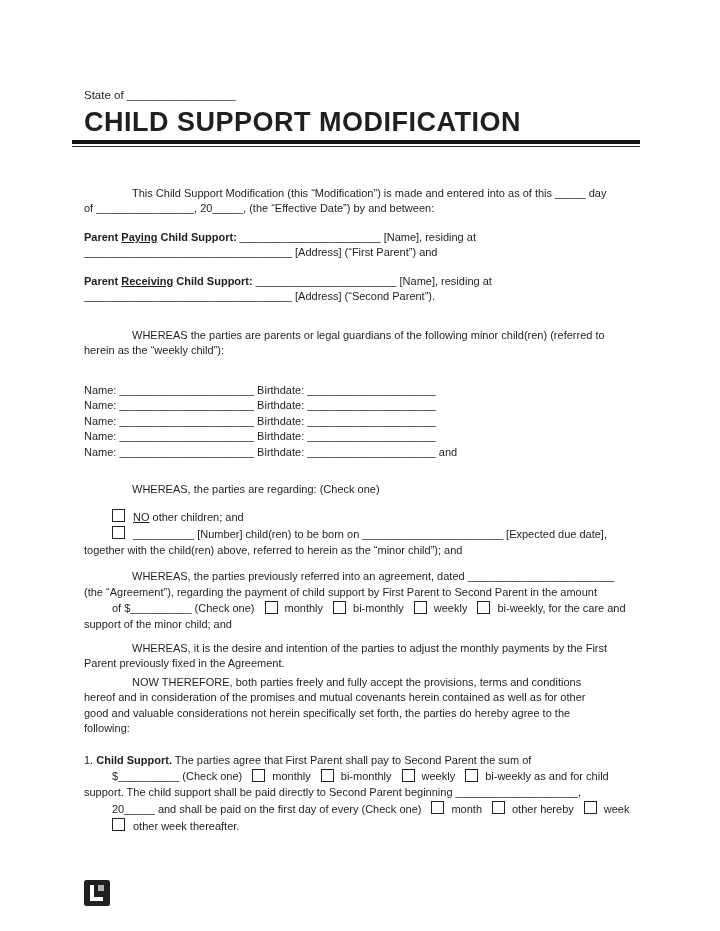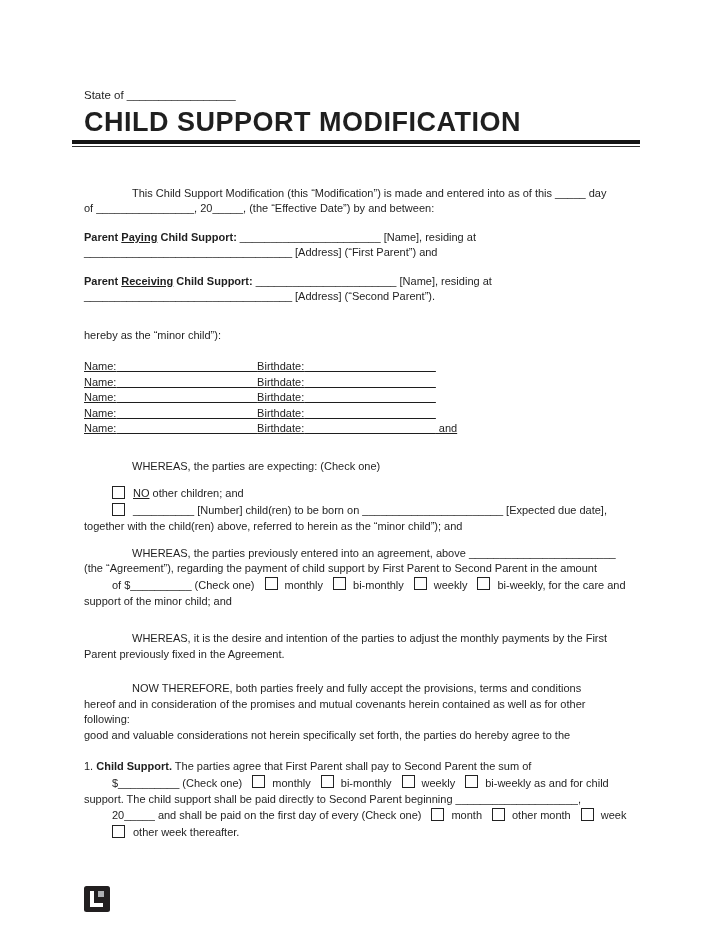--- a/index.html
+++ b/index.html
@@ -11,26 +11,26 @@
   .b{font-weight:bold;}
   .u{text-decoration:underline;}
   .state{font-size:11.5px;line-height:15px;}
   .title{margin-top:5px;font-size:27px;line-height:29px;font-weight:bold;letter-spacing:.5px;text-align:left;width:553px;}
   .rule-thick{margin-left:-12px;margin-top:3px;width:568px;height:3.5px;background:#141414;}
   .rule-thin{margin-left:-12px;margin-top:2px;width:568px;height:1.2px;background:#2e2e2e;}
   .intro{margin-top:39px;}
   .paying{margin-top:13px;}
   .receiving{margin-top:13px;}
   .whereas-children{margin-top:23px;}
-  .child-rows{margin-top:16px;text-decoration:underline;}
+  .child-rows{margin-top:24px;}
   .expect-head{margin-top:22px;}
   .options{margin-top:11px;}
   .agreement{margin-top:11px;}
-  .desire{margin-top:22px;}
-  .nowtf{margin-top:19px;}
+  .desire{margin-top:8px;}
+  .nowtf{margin-top:3px;}
   .sec1{margin-top:16px;}
   .cb{display:inline-block;width:11px;height:11px;border:1.6px solid #222;background:#fff;vertical-align:-1.5px;}
   .cb-in{margin:0 7px 0 10px;}
   .cb-lead{margin:0 8px 0 0;}
   .logo{margin-top:45px;}
 </style>
 </head>
 <body>
 
 <div class="page">
@@ -50,63 +50,64 @@
     <div class="line"><span class="b">Parent </span><span class="b u">Paying</span><span class="b"> Child Support:</span><span> _______________________ [Name], residing at</span></div>
     <div class="line">__________________________________ [Address] (“First Parent”) and</div>
   </div>
 
   <div class="receiving">
     <div class="line"><span class="b">Parent </span><span class="b u">Receiving</span><span class="b"> Child Support:</span><span> _______________________ [Name], residing at</span></div>
     <div class="line">__________________________________ [Address] (“Second Parent”).</div>
   </div>
 
   <div class="whereas-children">
-    <div class="line">hereby as the “minor child”):</div>
+    <div class="line ind">WHEREAS the parties are parents or legal guardians of the following minor child(ren) (referred to</div>
+    <div class="line">herein as the “weekly child”):</div>
   </div>
 
   <div class="child-rows">
     <div class="line"><span>Name:</span><span> ______________________ </span><span>Birthdate:</span><span> _____________________</span><span></span></div>
     <div class="line"><span>Name:</span><span> ______________________ </span><span>Birthdate:</span><span> _____________________</span><span></span></div>
     <div class="line"><span>Name:</span><span> ______________________ </span><span>Birthdate:</span><span> _____________________</span><span></span></div>
     <div class="line"><span>Name:</span><span> ______________________ </span><span>Birthdate:</span><span> _____________________</span><span></span></div>
     <div class="line"><span>Name:</span><span> ______________________ </span><span>Birthdate:</span><span> _____________________</span><span> and</span></div>
   </div>
 
-  <div class="expect-head line ind">WHEREAS, the parties are expecting: (Check one)</div>
+  <div class="expect-head line ind">WHEREAS, the parties are regarding: (Check one)</div>
 
   <div class="options">
     <div class="line tall"><span class="cb cb-lead"></span><span class="u">NO</span><span> other children; and</span></div>
     <div class="line tall"><span class="cb cb-lead"></span><span>__________ [Number] child(ren) to be born on _______________________ [Expected due date],</span></div>
     <div class="line">together with the child(ren) above, referred to herein as the “minor child”); and</div>
   </div>
 
   <div class="agreement">
-    <div class="line ind">WHEREAS, the parties previously entered into an agreement, above ________________________</div>
+    <div class="line ind">WHEREAS, the parties previously referred into an agreement, dated ________________________</div>
     <div class="line">(the “Agreement”), regarding the payment of child support by First Parent to Second Parent in the amount</div>
     <div class="line tall"><span>of $__________ (Check one)</span><span class="cb cb-in"></span><span>monthly</span><span class="cb cb-in"></span><span>bi-monthly</span><span class="cb cb-in"></span><span>weekly</span><span class="cb cb-in"></span><span>bi-weekly</span><span>, for the care and</span></div>
     <div class="line">support of the minor child; and</div>
   </div>
 
   <div class="desire">
     <div class="line ind">WHEREAS, it is the desire and intention of the parties to adjust the monthly payments by the First</div>
     <div class="line">Parent previously fixed in the Agreement.</div>
   </div>
 
   <div class="nowtf">
     <div class="line ind">NOW THEREFORE, both parties freely and fully accept the provisions, terms and conditions</div>
     <div class="line">hereof and in consideration of the promises and mutual covenants herein contained as well as for other</div>
+    <div class="line">good and valuable considerations not herein specifically set forth, the parties do hereby agree to the</div>
     <div class="line">following:</div>
-    <div class="line">good and valuable considerations not herein specifically set forth, the parties do hereby agree to the</div>
   </div>
 
   <div class="sec1">
     <div class="line"><span>1. </span><span class="b">Child Support.</span><span> The parties agree that First Parent shall pay to Second Parent the sum of</span></div>
     <div class="line tall"><span>$__________ (Check one)</span><span class="cb cb-in"></span><span>monthly</span><span class="cb cb-in"></span><span>bi-monthly</span><span class="cb cb-in"></span><span>weekly</span><span class="cb cb-in"></span><span>bi-weekly</span><span> as and for child</span></div>
     <div class="line">support. The child support shall be paid directly to Second Parent beginning ____________________,</div>
-    <div class="line tall"><span>20_____ and shall be paid on the first day of every (Check one)</span><span class="cb cb-in"></span><span>month</span><span class="cb cb-in"></span><span>other month</span><span class="cb cb-in"></span><span>week</span></div>
+    <div class="line tall"><span>20_____ and shall be paid on the first day of every (Check one)</span><span class="cb cb-in"></span><span>month</span><span class="cb cb-in"></span><span>other hereby</span><span class="cb cb-in"></span><span>week</span></div>
     <div class="line tall"><span class="cb cb-lead"></span><span>other week</span><span> thereafter.</span></div>
   </div>
 
   <div class="logo">
     <svg width="26" height="26" viewBox="0 0 26 26">
       <rect x="0" y="0" width="26" height="26" rx="2.5" fill="#221f20"></rect>
       <rect x="14" y="5" width="6" height="6" fill="#aeb0b3"></rect>
       <path d="M6 5 h4 v12 h9 v4 H6 z" fill="#ffffff"></path>
     </svg>
   </div>

